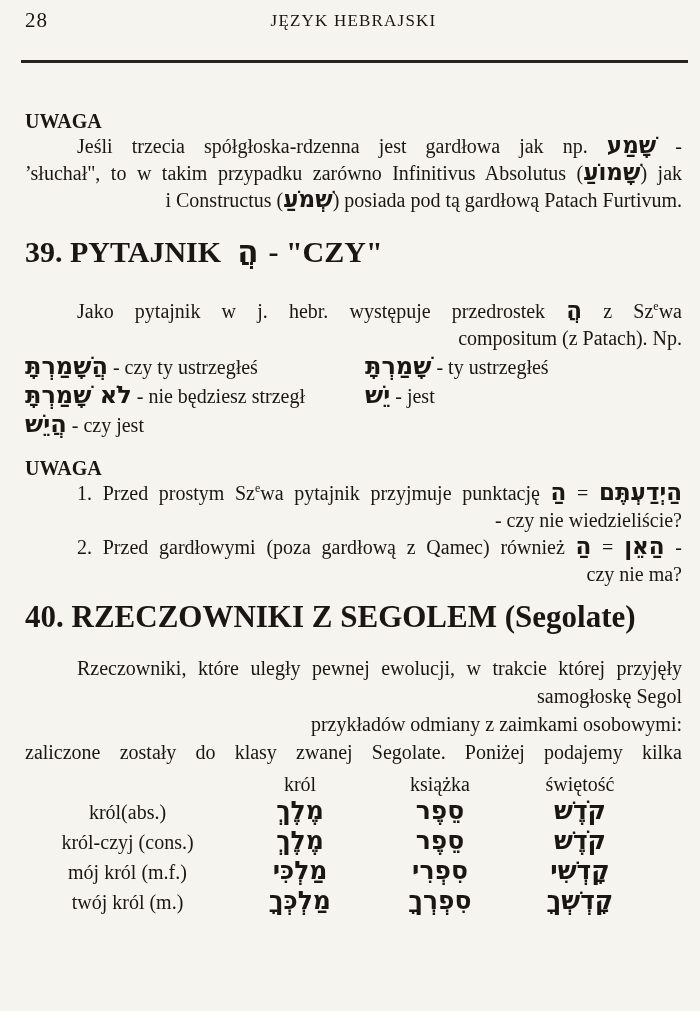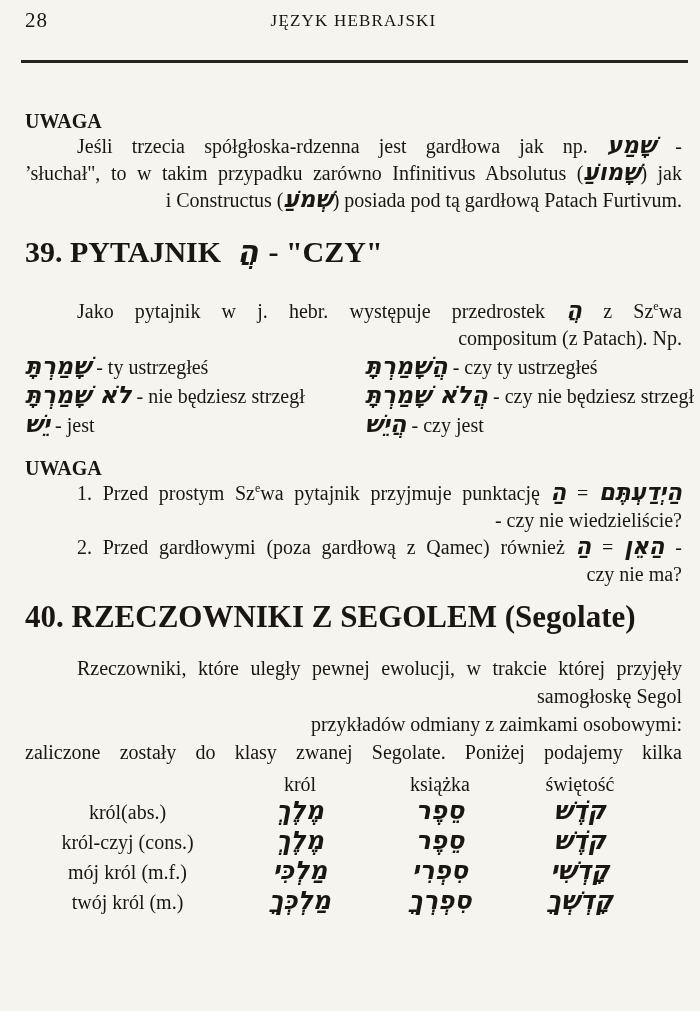--- a/index.html
+++ b/index.html
@@ -22,21 +22,20 @@
   .line{font-size:20px;line-height:27px;text-align:right;}
   .jl{text-align:justify;text-align-last:justify;text-justify:inter-word;}
   .ind{display:inline-block;width:52px;}
   .heb{
     font-family:"DejaVu Sans", sans-serif;
     font-weight:bold;
     font-size:23px;
     direction:rtl;
     unicode-bidi:isolate;
     line-height:1;
-    font-style:italic;
   }
   sup{font-size:12px;line-height:0;}
 
   .note-label{font-weight:bold;font-size:20px;line-height:24px;}
   .nl1{margin-top:46px;}
   .nl2{margin-top:16px;}
 
   .h39{margin-top:20px;font-size:30px;font-weight:bold;line-height:36px;white-space:nowrap;}
   .h39 .heb{font-size:31px;margin:0 10px 0 16px;}
   .h40{margin-top:10px;font-size:31px;font-weight:bold;line-height:38px;white-space:nowrap;}
@@ -80,24 +79,23 @@
   </div>
 
   <div class="h39"><span>39. PYTAJNIK</span><span class="heb">הֲ</span><span>- "CZY"</span></div>
 
   <div class="p39">
     <div class="line jl"><span class="ind"></span><span>Jako pytajnik w j. hebr. występuje przedrostek </span><span class="heb">הֲ</span><span> z Sz</span><sup>e</sup><span>wa</span></div>
     <div class="line">compositum (z Patach). Np.</div>
   </div>
 
   <div class="ex-grid">
+    <div class="ex-cell"><span class="heb">הֲשָׁמַרְתָּ</span><span> - czy ty ustrzegłeś</span></div>
     <div class="ex-cell"><span class="heb">שָׁמַרְתָּ</span><span> - ty ustrzegłeś</span></div>
-    <div class="ex-cell"><span class="heb">הֲשָׁמַרְתָּ</span><span> - czy ty ustrzegłeś</span></div>
     <div class="ex-cell"><span class="heb">לֹא שָׁמַרְתָּ</span><span> - nie będziesz strzegł</span></div>
-    <div class="ex-cell"><span class="heb">הֲלֹא שָׁמַרְתָּ</span><span> - czy nie będziesz strzegł</span></div>
     <div class="ex-cell"><span class="heb">יֵשׁ</span><span> - jest</span></div>
     <div class="ex-cell"><span class="heb">הֲיֵשׁ</span><span> - czy jest</span></div>
   </div>
 
   <div class="note-label nl2">UWAGA</div>
   <div class="note-item">
     <div class="line jl"><span class="ind"></span><span>1. Przed prostym Sz</span><sup>e</sup><span>wa pytajnik przyjmuje punktację </span><span class="heb">הַ</span><span> = </span><span class="heb">הַיְדַעְתֶּם</span></div>
     <div class="line">- czy nie wiedzieliście?</div>
   </div>
   <div class="note-item">

